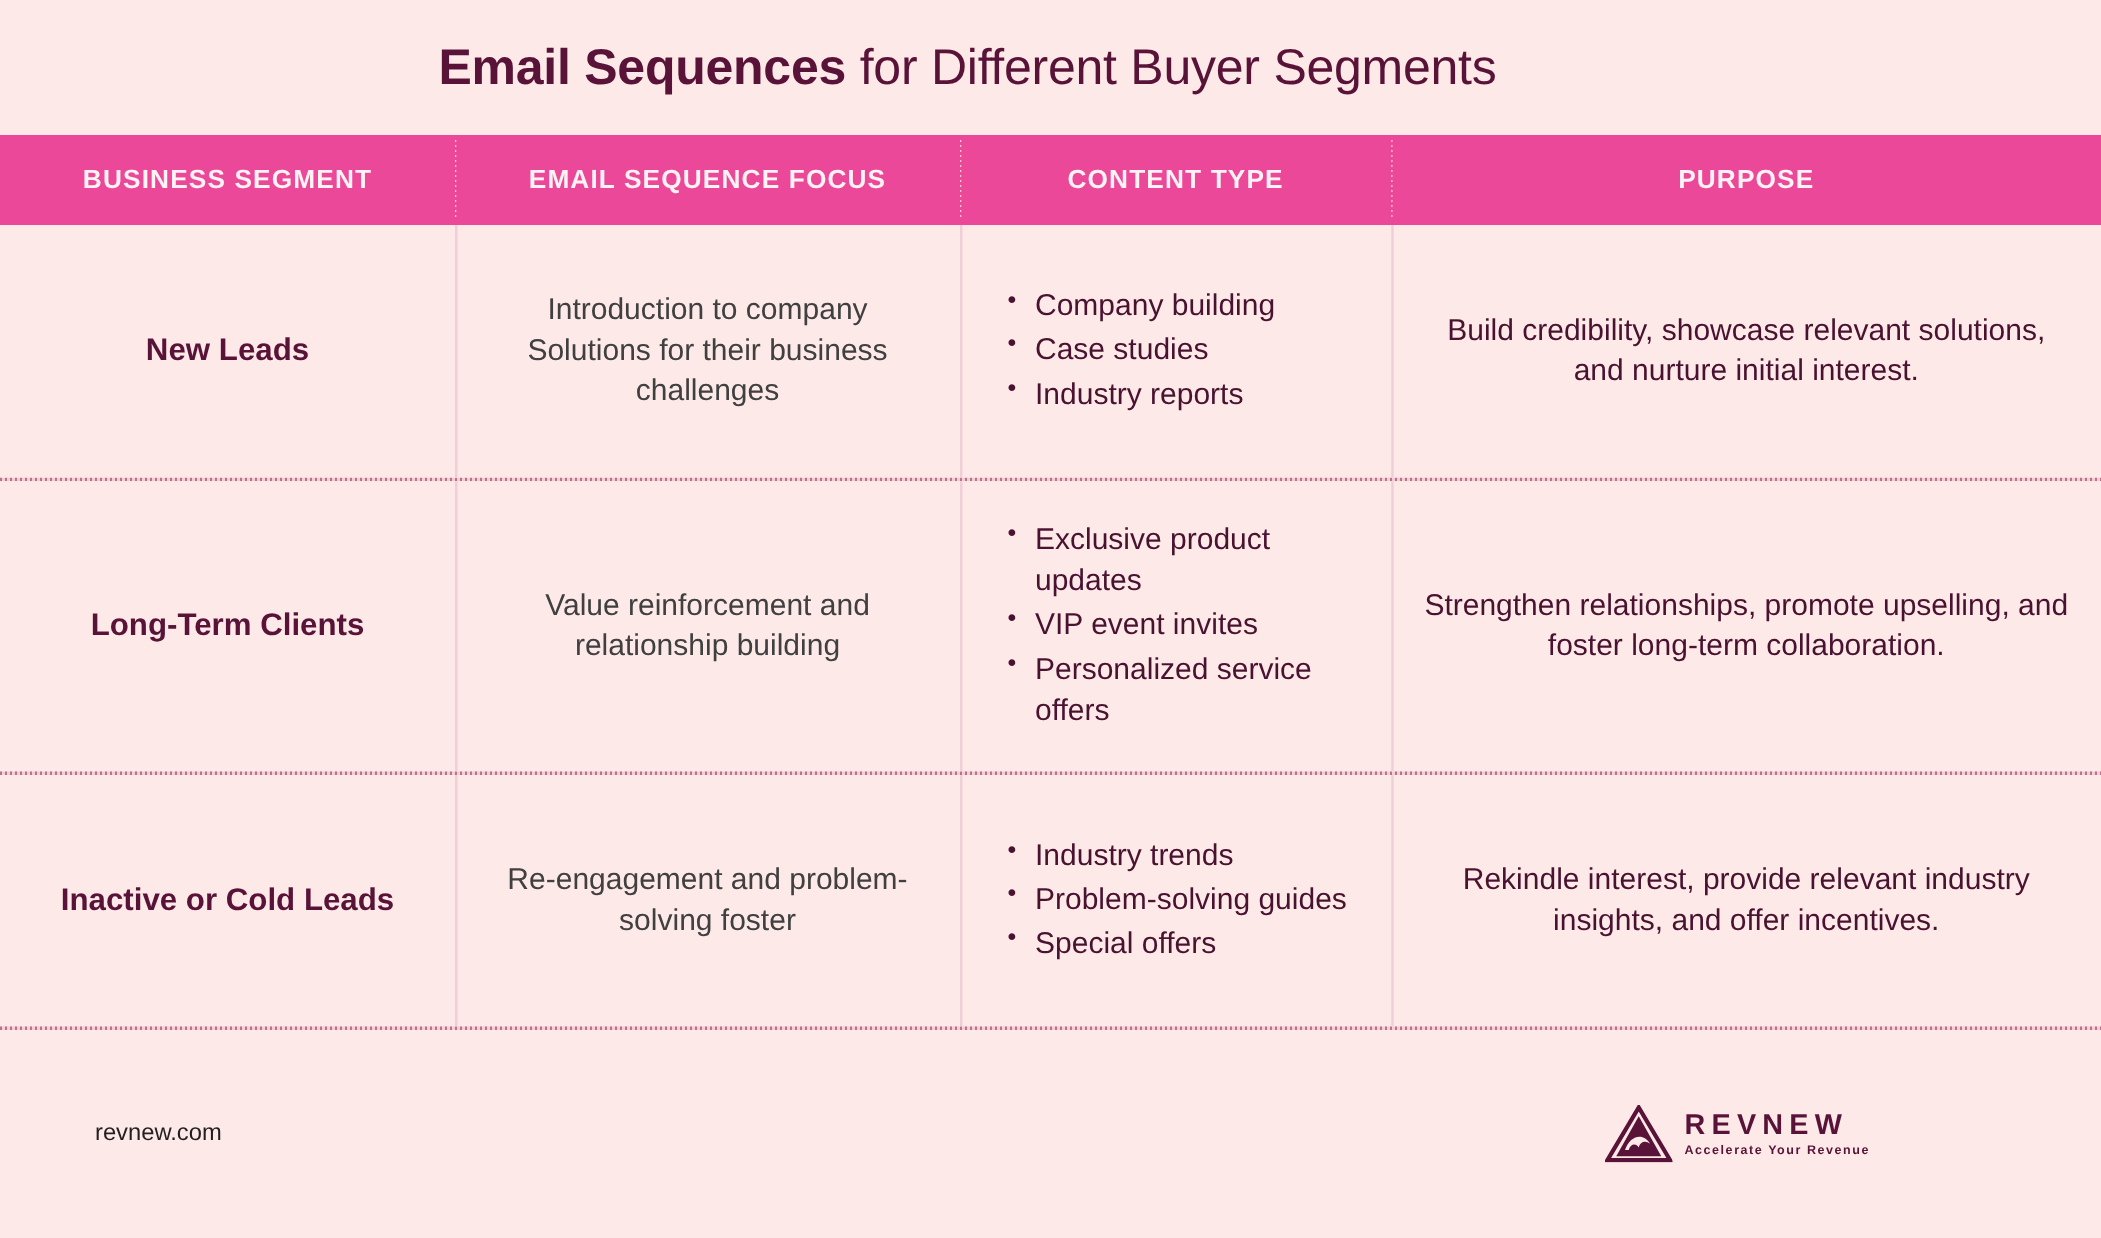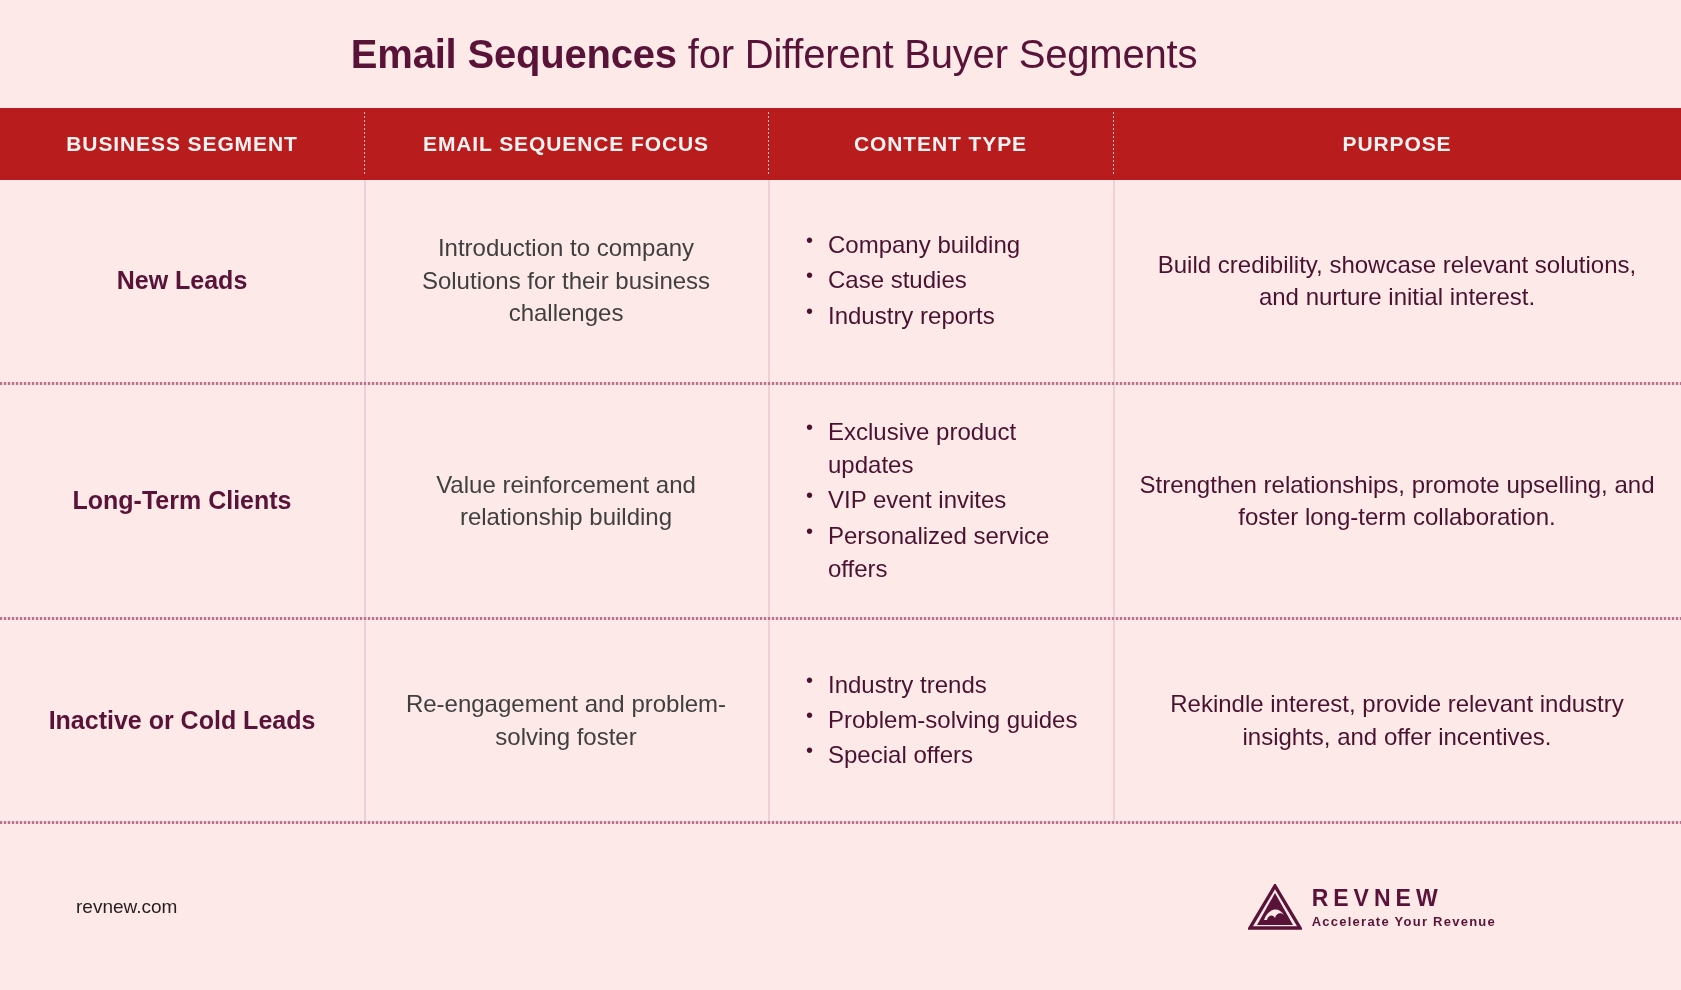--- a/index.html
+++ b/index.html
@@ -47,21 +47,21 @@
   }
 
   
   .table {
     flex: 0 0 auto;
     width: 1681px;
   }
 
   .thead {
     display: flex;
-    background: #b91c1c;
+    background: #ec4899;
     height: 72px;
     align-items: center;
   }
   .th {
     color: #FFF2F2;
     font-size: 21px;
     font-weight: 700;
     letter-spacing: 0.9px;
     text-align: center;
     position: relative;
@@ -214,21 +214,21 @@
     flex-direction: column;
     line-height: 1;
   }
   .logo-name {
     font-size: 23px;
     font-weight: 700;
     letter-spacing: 5px;
     color: #5A1338;
   }
   .logo-tag {
-    font-size: 13px;
+    font-size: 10px;
     font-weight: 700;
     letter-spacing: 1.25px;
     color: #5A1338;
     margin-top: 5px;
   }
 </style>
 </head>
 <body>
 
 <div class="page">

